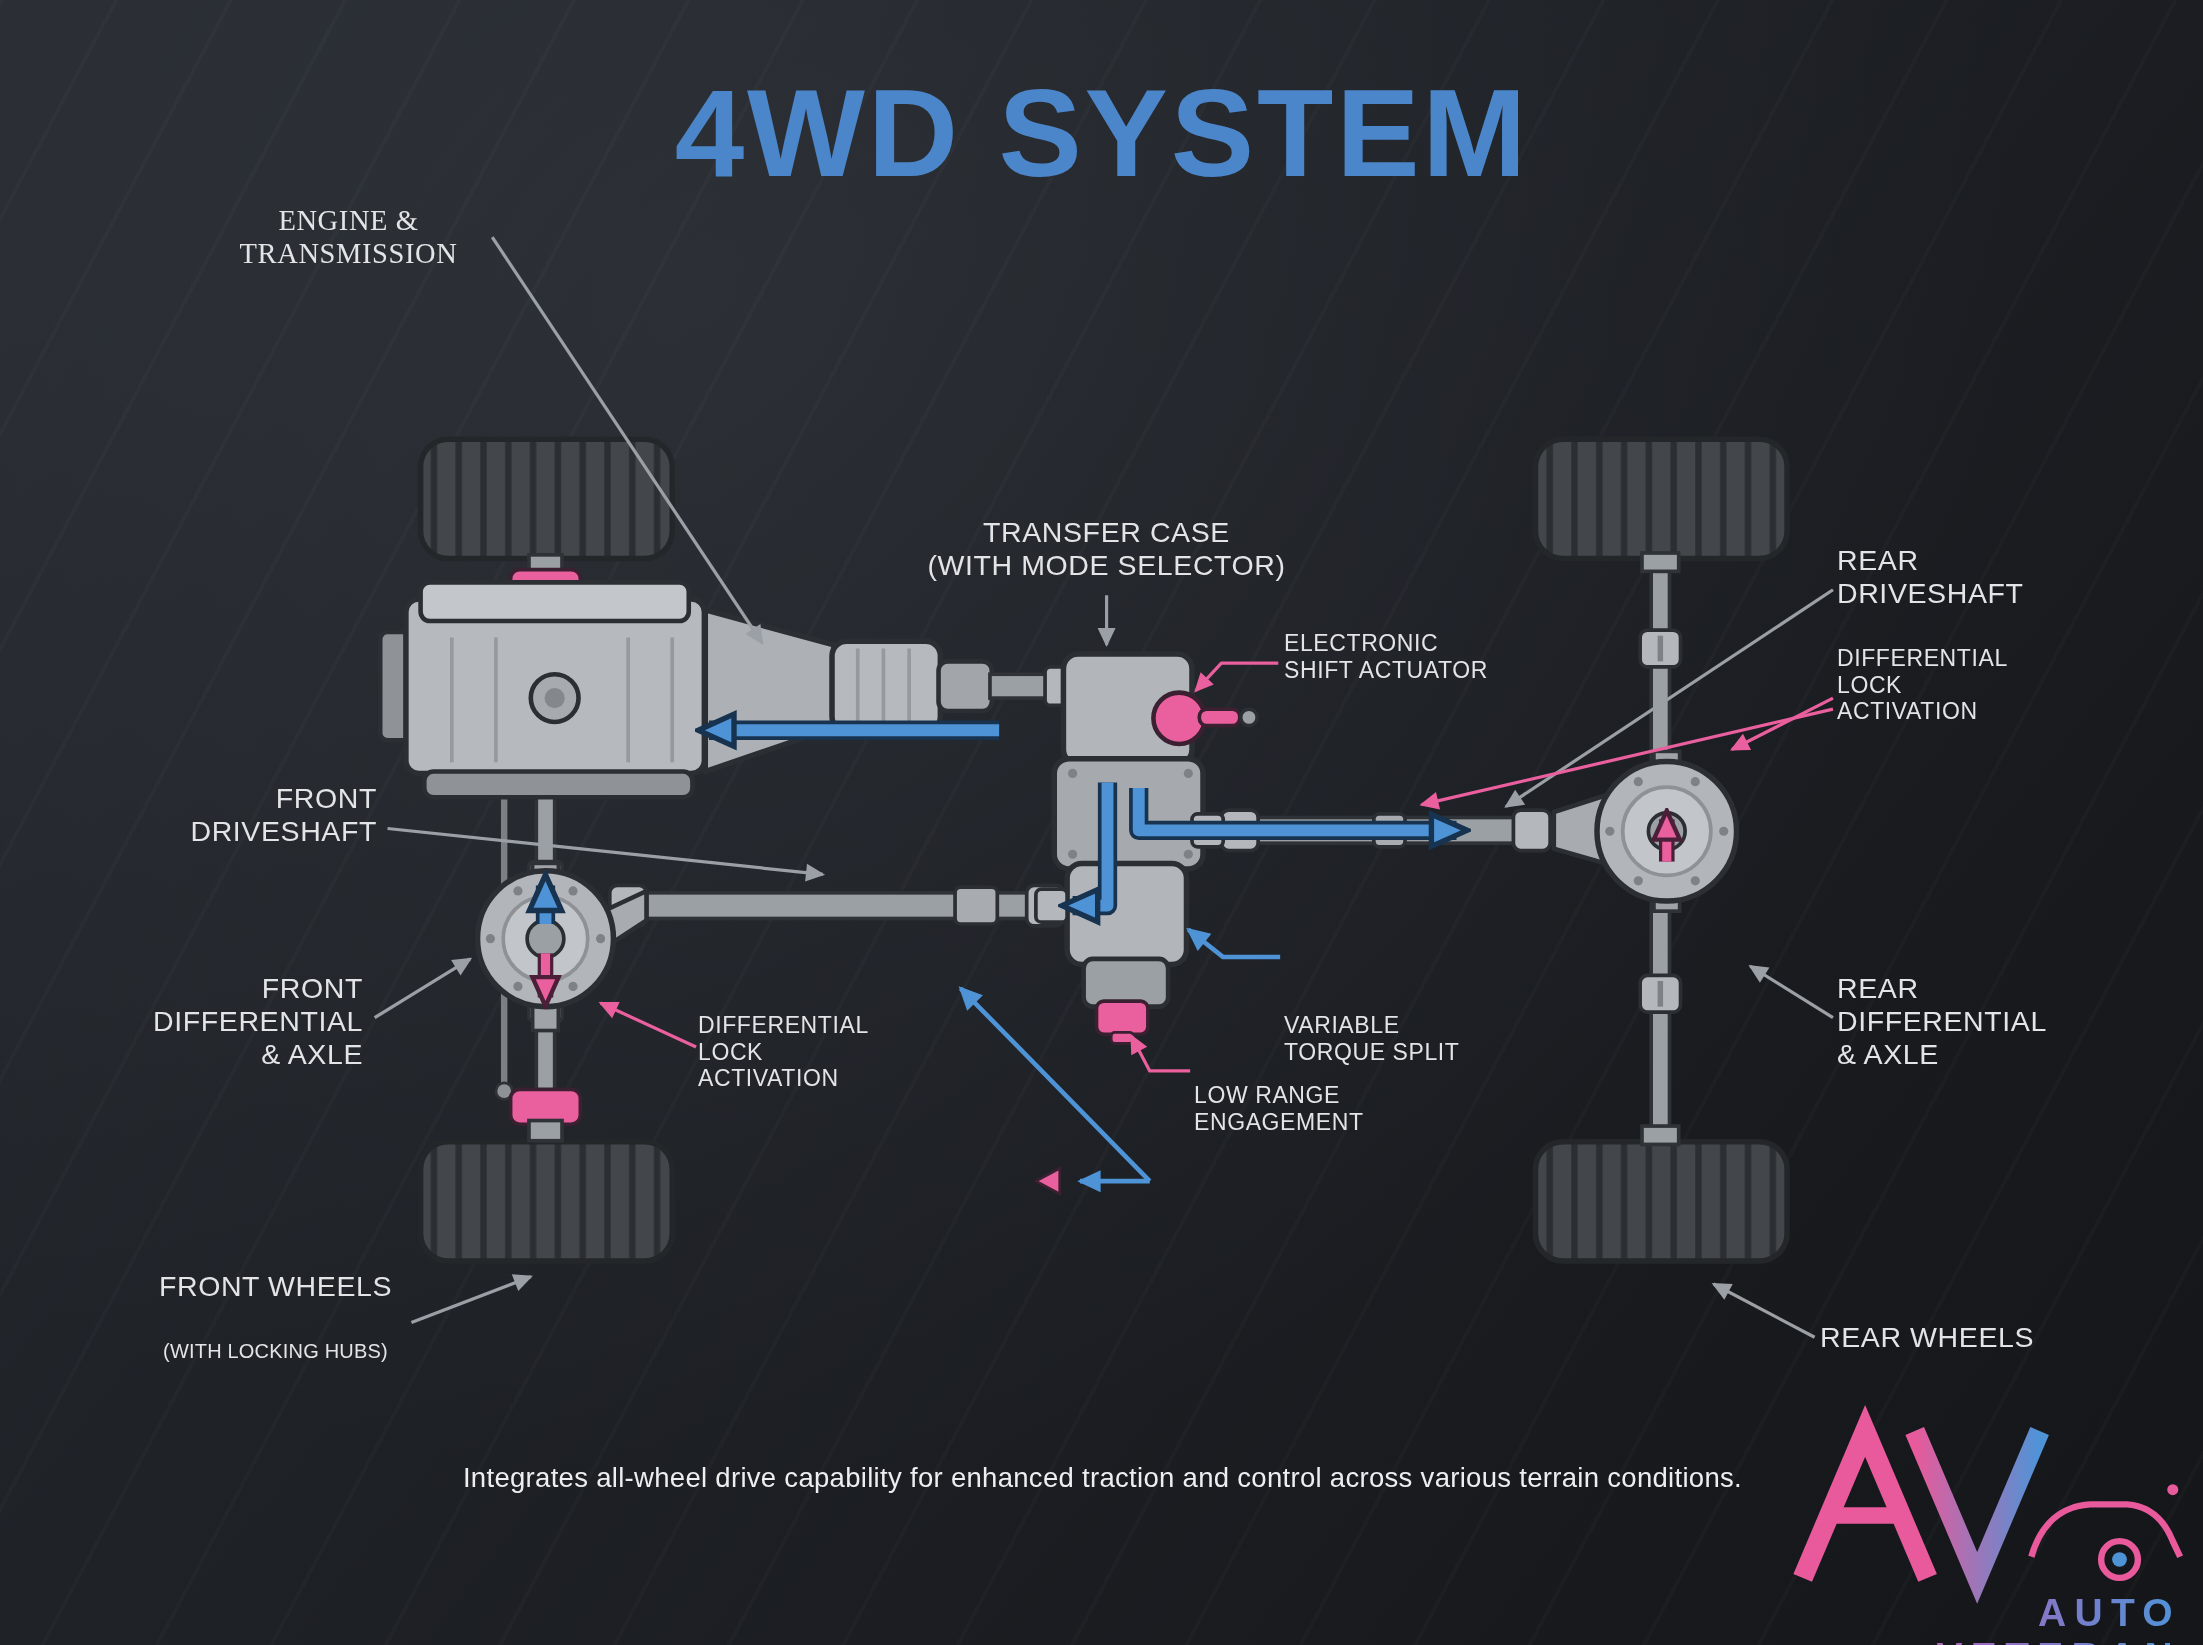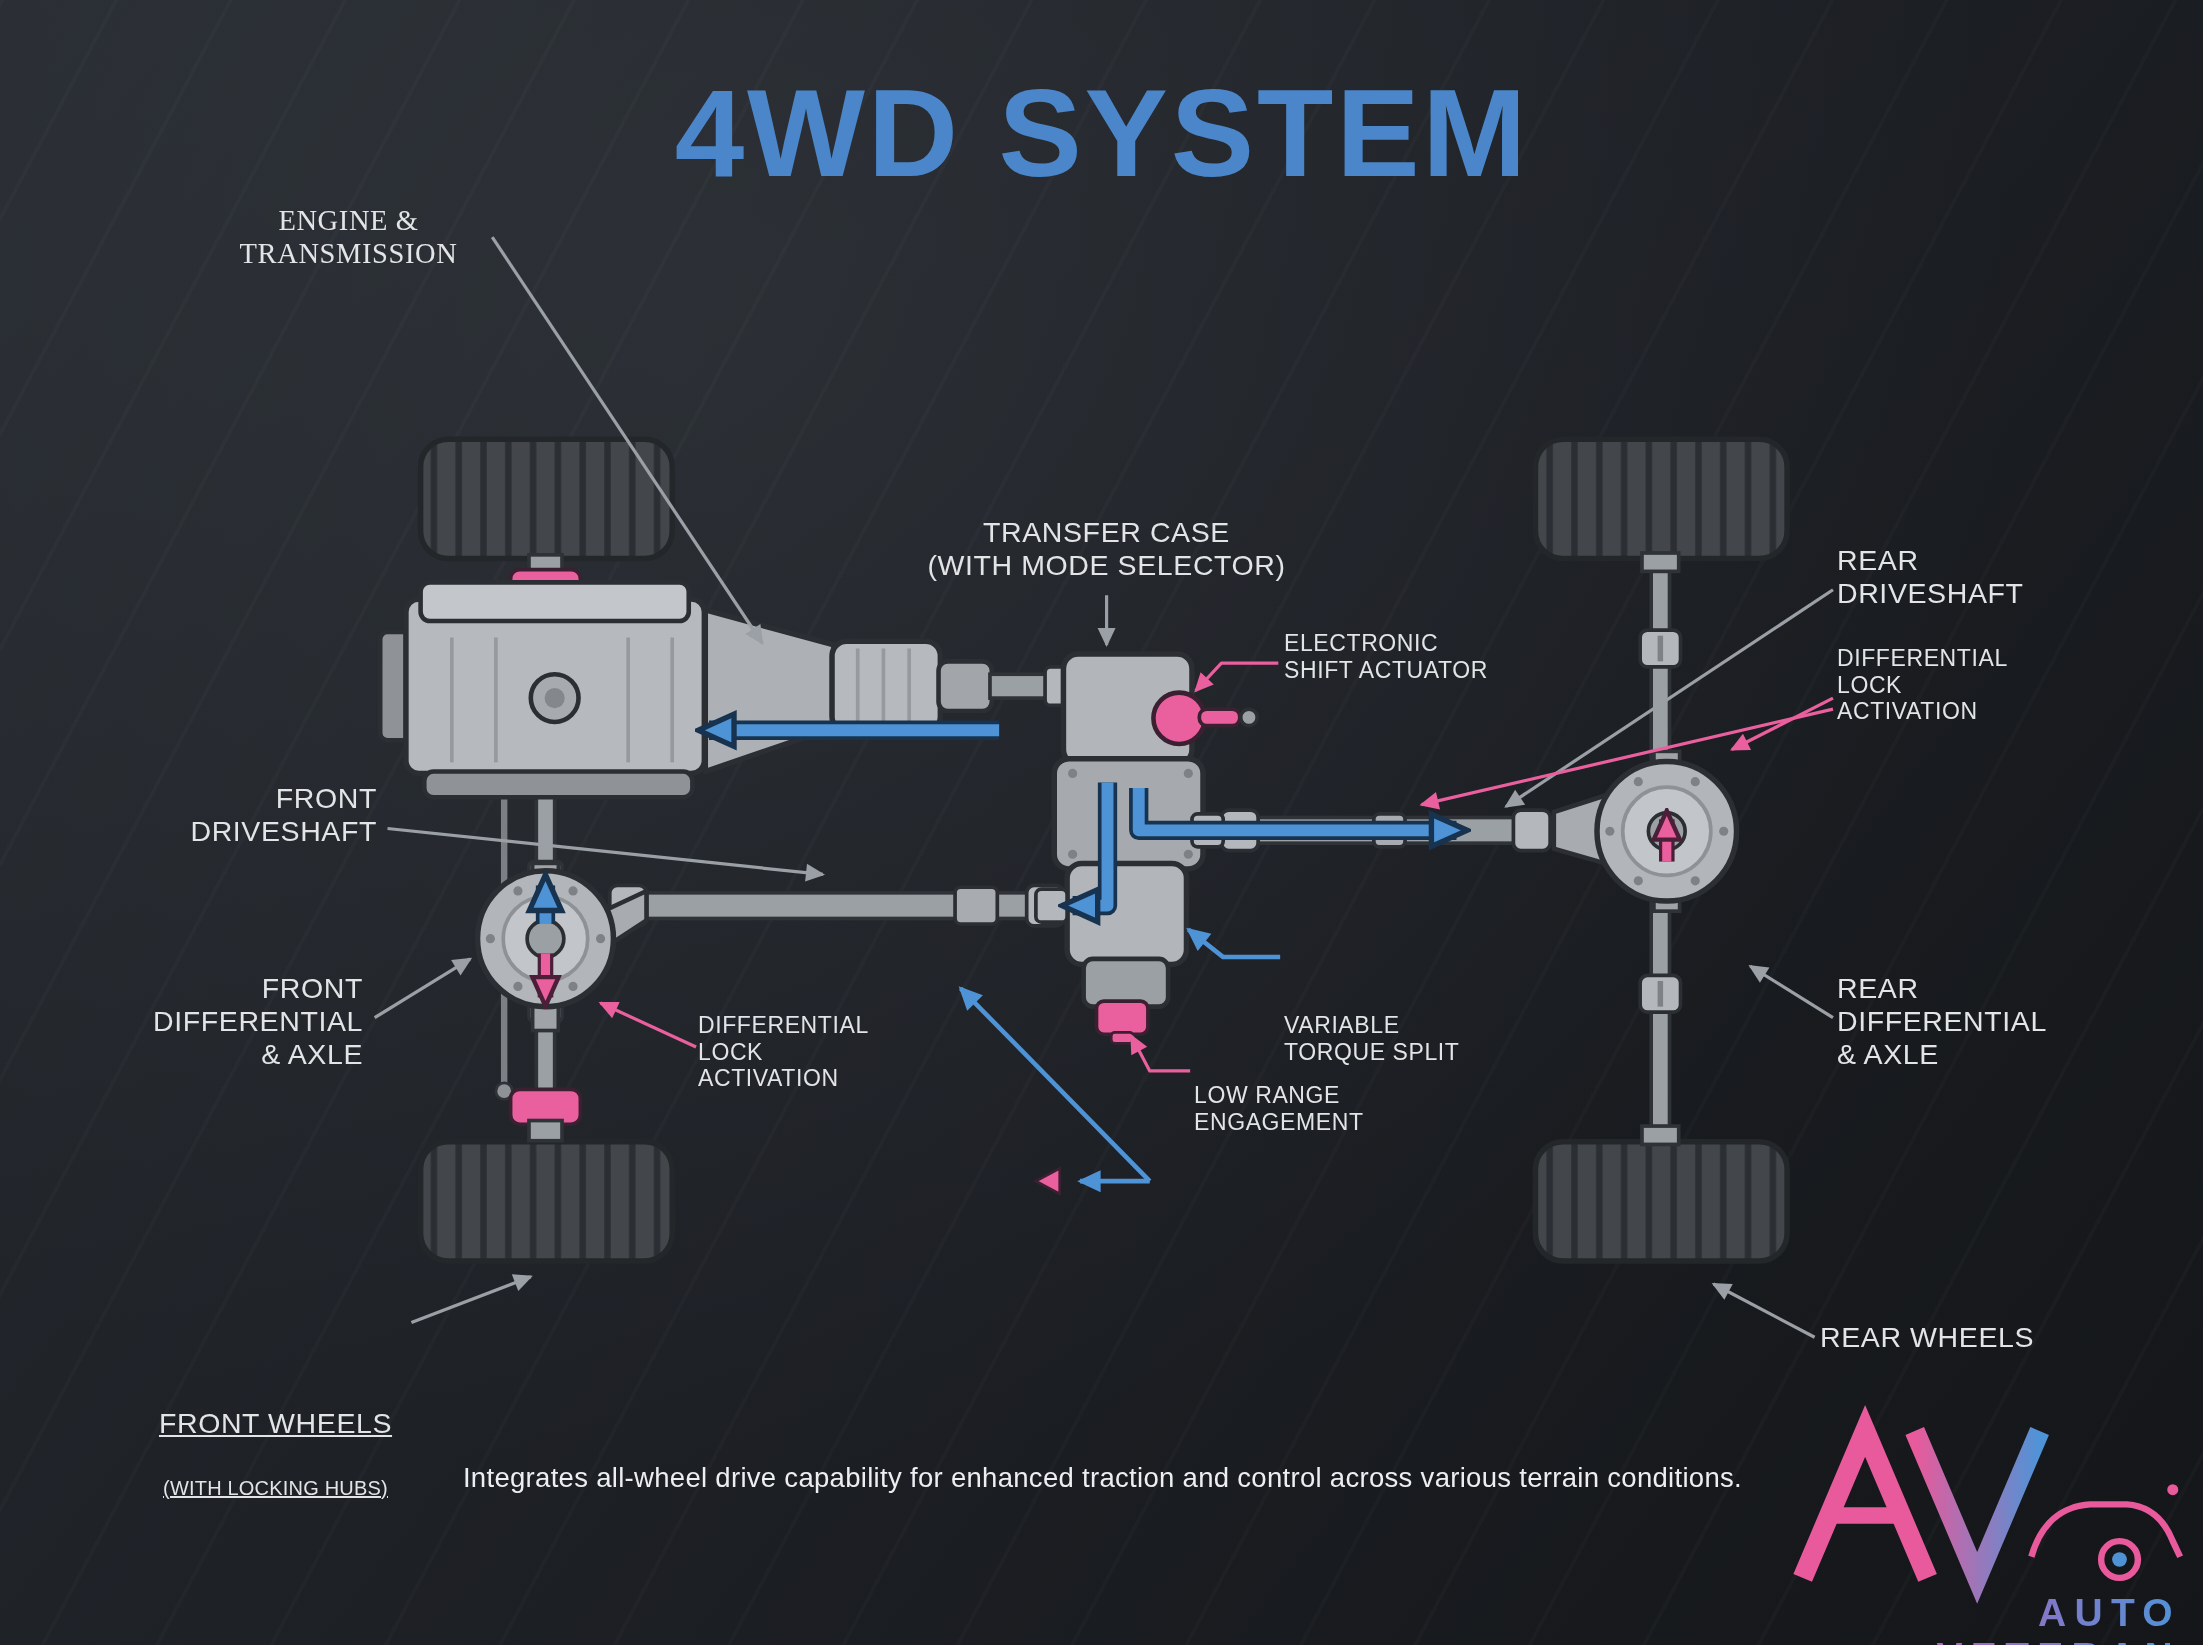--- a/index.html
+++ b/index.html
@@ -267,21 +267,21 @@
 LOCK
 ACTIVATION</div>
   <div class="lbl small" style="left:1284px;top:980px;width:275px;margin-top:32px;">VARIABLE
 TORQUE SPLIT</div>
   <div class="lbl small" style="left:1194px;top:1043px;width:275px;margin-top:39px;">LOW RANGE
 ENGAGEMENT</div>
   <div class="lbl" style="left:1837px;top:972px;width:275px;">REAR
 DIFFERENTIAL
 &amp; AXLE</div>
 
-  <div class="lbl center" style="left:115px;top:1374px;width:321px;text-decoration:underline;">
+  <div class="lbl center" style="left:115px;top:1237px;width:321px;">
     <div>FRONT WHEELS</div>
     <div id="fw-sub">(WITH LOCKING HUBS)</div>
   </div>
   <div class="lbl" style="left:1820px;top:1321px;width:275px;">REAR WHEELS</div>
 
   <div id="caption">Integrates all-wheel drive capability for enhanced traction and control across various terrain conditions.</div>
   <div id="logo-text">AUTO VETERAN</div>
 
 </div>
 

